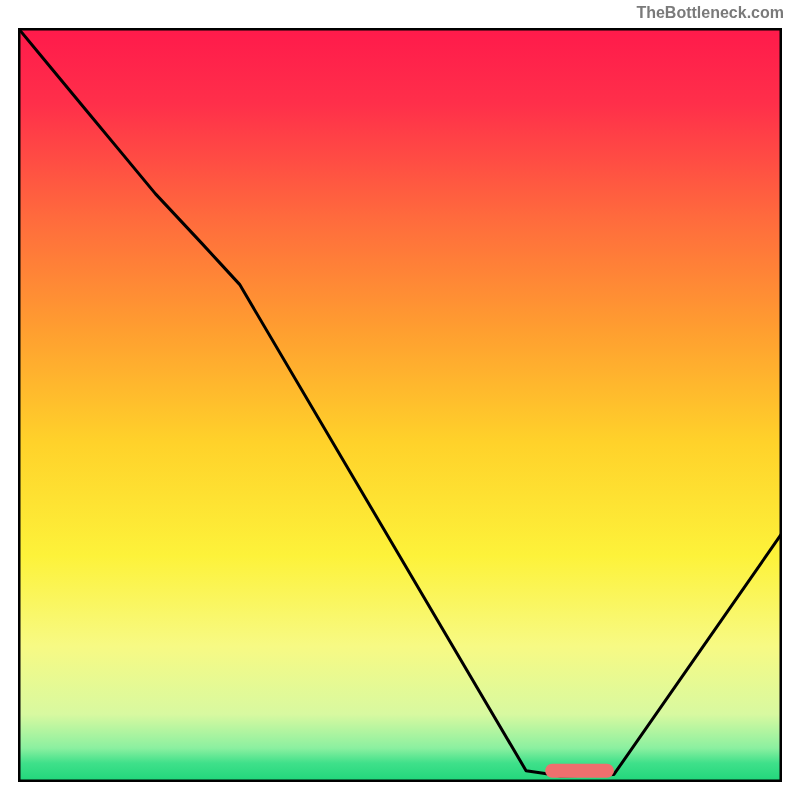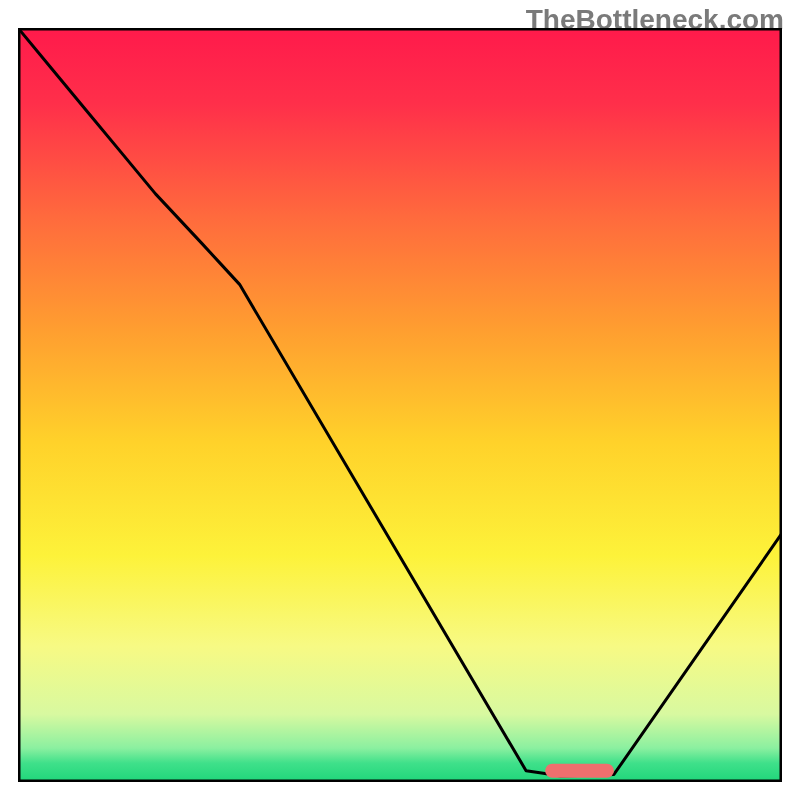--- a/index.html
+++ b/index.html
@@ -16,21 +16,21 @@
     top: 28px;
     width: 764px;
     height: 754px;
     box-sizing: border-box;
   }
   .watermark {
     position: absolute;
     top: 4px;
     right: 16px;
     font-family: Arial, Helvetica, sans-serif;
-    font-size: 28px;
+    font-size: 16px;
     font-weight: 600;
     color: #7a7a7a;
   }
   svg {
     display: block;
   }
 </style>
 </head>
 <body>
 

